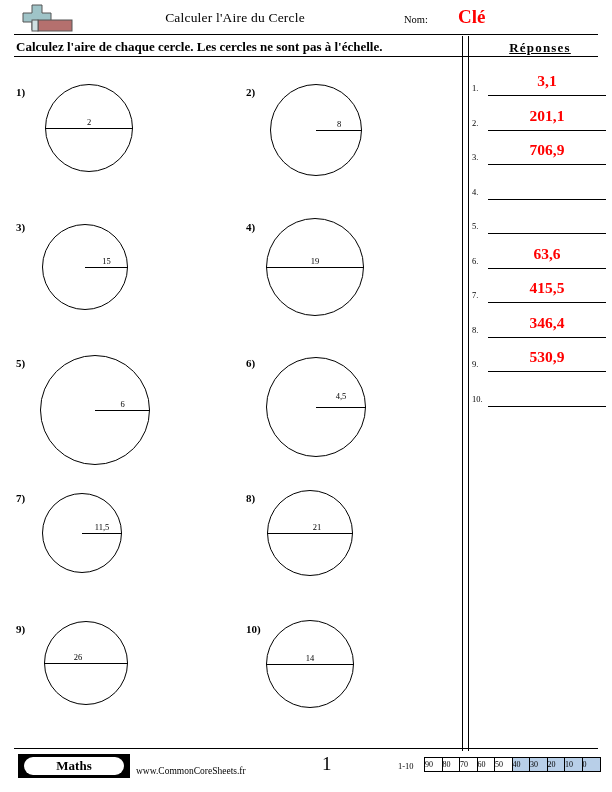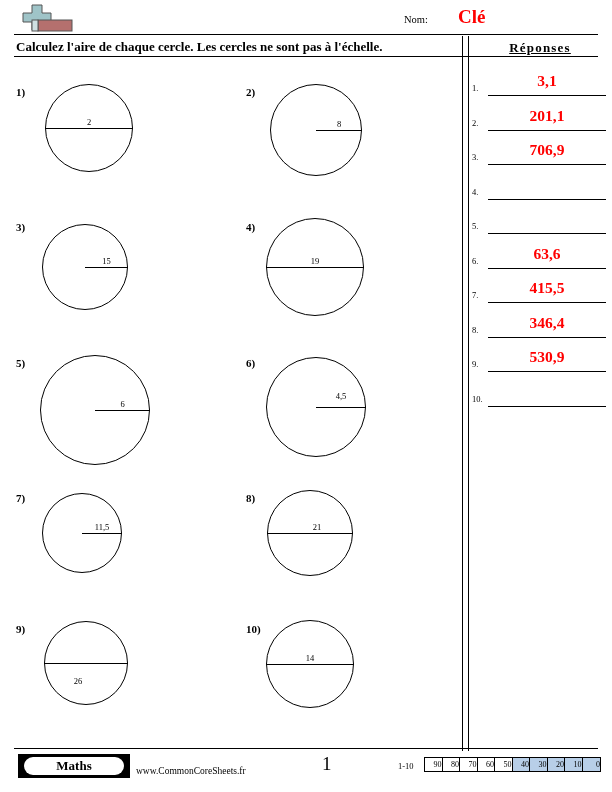--- a/index.html
+++ b/index.html
@@ -197,21 +197,21 @@
   #scale-table {
     position: absolute;
     left: 424px; top: 757px;
     display: flex;
     border: 1px solid #000;
   }
   .scale-cell {
     width: 17.5px;
     height: 13px;
     line-height: 13px;
-    text-align: right;
+    text-align: left;
     font-size: 8px;
     border-right: 1px solid #000;
     box-sizing: border-box;
   }
   .scale-cell:last-child { border-right: none; }
   .scale-cell.hl { background: #b8cfe8; }
   #footer-tick {
     position: absolute;
     left: 462px; top: 741px;
     width: 0; height: 10px;
@@ -230,20 +230,21 @@
 <div id="header">
 
   <div id="logo">
     <svg width="62" height="31" viewBox="0 0 62 31">
       <polygon points="14,2 24,2 24,10 33,10 33,19 24,19 24,27 14,27 14,19 5,19 5,10 14,10" fill="#9fc4c8" stroke="#555555" stroke-width="1"></polygon>
       <rect x="20" y="17" width="34" height="11" fill="#b5706e" stroke="#555555" stroke-width="1"></rect>
       <rect x="14" y="17" width="6" height="11" fill="#cfe0e2" stroke="#555555" stroke-width="1"></rect>
     </svg>
   </div>
 
+  <div id="header-title">Calculer l'Aire du Cercle</div>
 
   <div id="name-label">Nom:</div>
 
   <div id="name-value">Clé</div>
 
   <div id="header-rule"></div>
 </div>
 
 <div id="instructions">Calculez l'aire de chaque cercle. Les cercles ne sont pas à l'échelle.</div>
 <div id="instr-rule"></div>
@@ -366,21 +367,21 @@
         <div class="circle" style="width: 86px; height: 86px;"></div>
         <div class="measure-line" style="top: 43px; left: 0px; width: 86px;"></div>
         <div class="measure-label" style="top: 32px; left: 7px; width: 86px;">21</div>
       </div>
     </div>
     <div class="problem" style="left: 0px; top: 0px;">
       <div class="prob-num" style="left: 16px; top: 623px;">9)</div>
       <div class="circle-wrap" style="left: 44px; top: 621px; width: 84px; height: 84px;">
         <div class="circle" style="width: 84px; height: 84px;"></div>
         <div class="measure-line" style="top: 42px; left: 0px; width: 84px;"></div>
-        <div class="measure-label" style="top: 31px; left: 0px; width: 68px; margin-top: 24px;">26</div>
+        <div class="measure-label" style="top: 31px; left: 0px; width: 68px;">26</div>
       </div>
     </div>
     <div class="problem" style="left: 0px; top: 0px;">
       <div class="prob-num" style="left: 246px; top: 623px;">10)</div>
       <div class="circle-wrap" style="left: 266px; top: 620px; width: 88px; height: 88px;">
         <div class="circle" style="width: 88px; height: 88px;"></div>
         <div class="measure-line" style="top: 44px; left: 0px; width: 88px;"></div>
         <div class="measure-label" style="top: 33px; left: 0px; width: 88px;">14</div>
       </div>
     </div>

